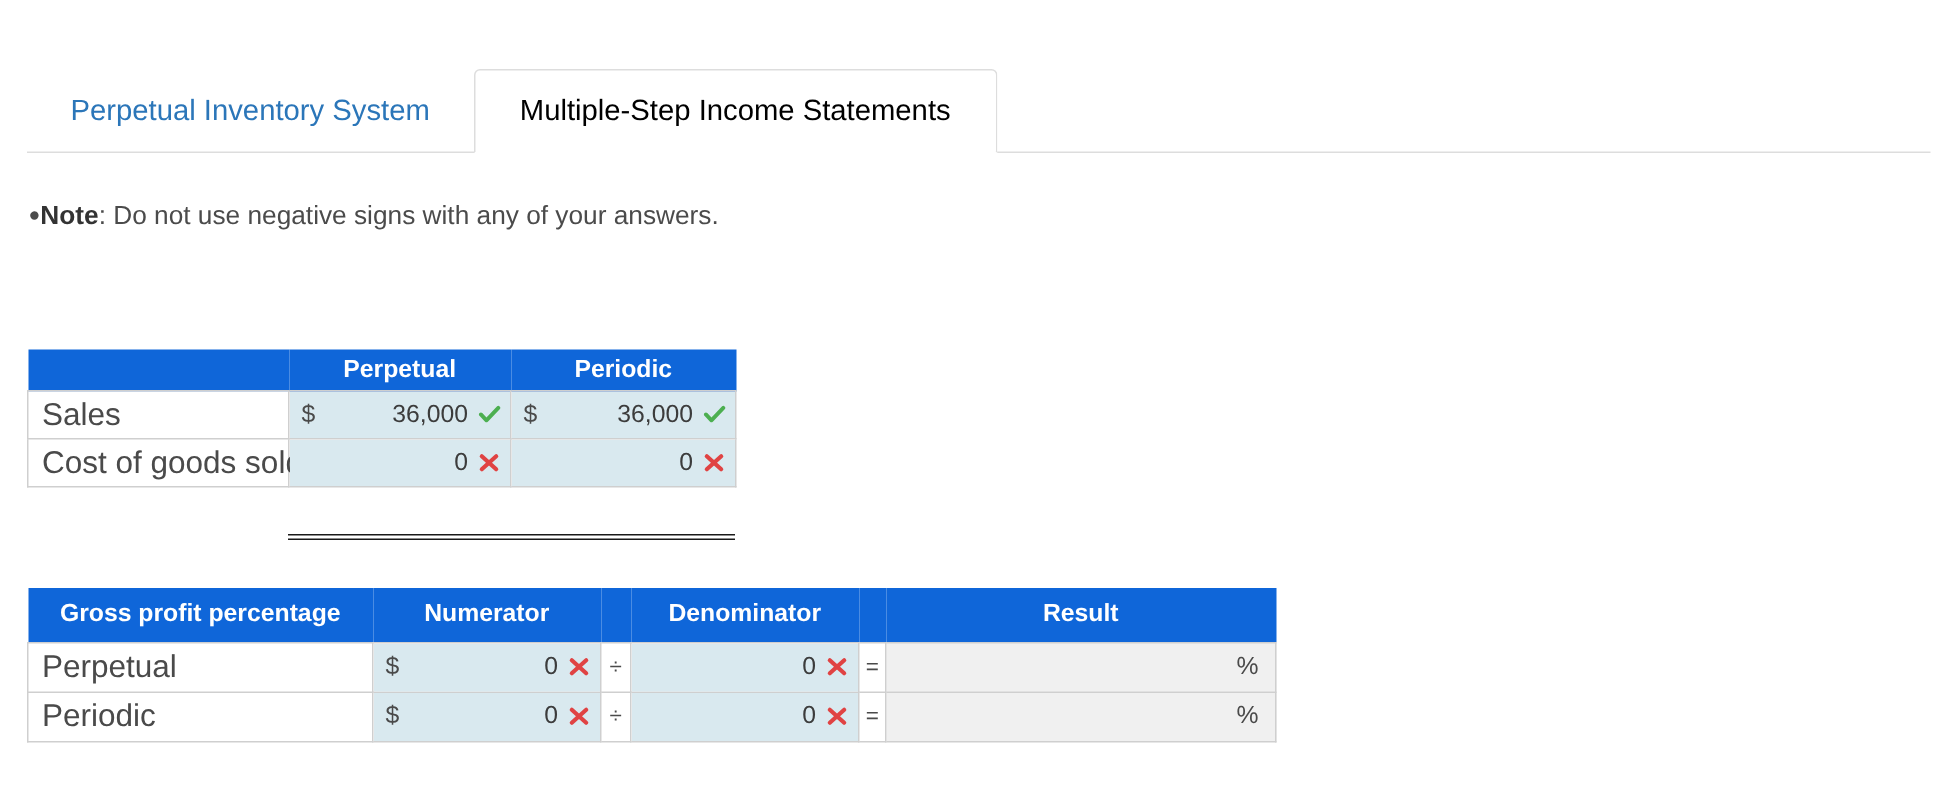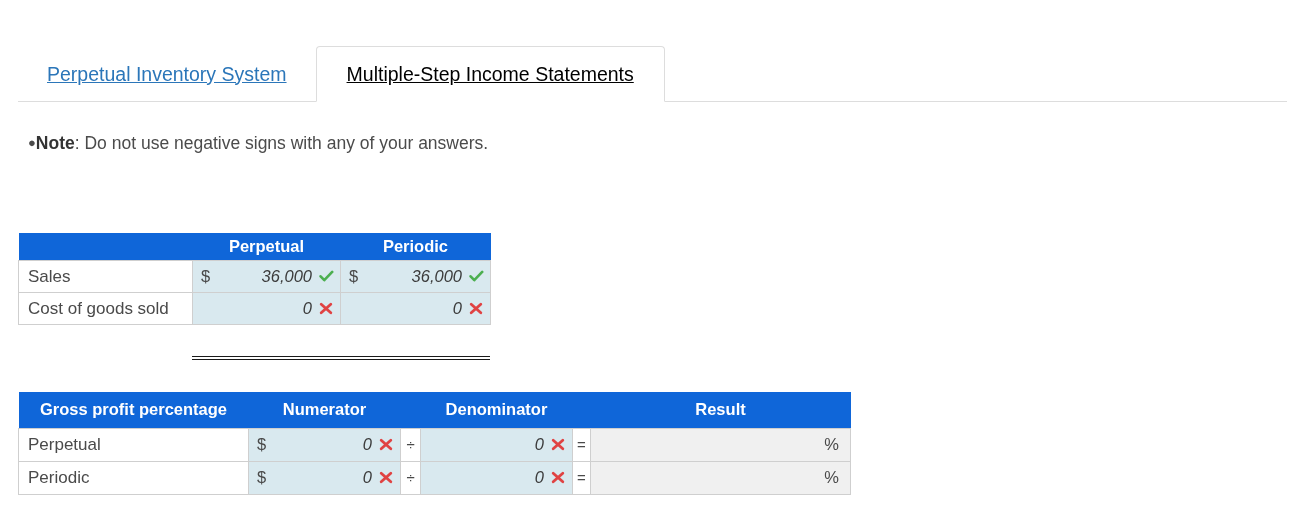--- a/index.html
+++ b/index.html
@@ -48,21 +48,20 @@
     font-size: 19.5px;
     color: #2b76b9;
     padding: 0 28px;
     height: 56px;
     box-sizing: border-box;
     white-space: nowrap;
     cursor: pointer;
     background: transparent;
     border: 1px solid transparent;
     position: relative;
-    text-decoration: underline;
   }
   .tab.active {
     color: #000000;
     background: #ffffff;
     border: 1px solid #dddddd;
     border-bottom: 1px solid #ffffff;
     border-radius: 4px 4px 0 0;
     z-index: 3;
     padding: 8px 30px;
   }
@@ -72,21 +71,20 @@
     position: absolute;
     left: 19px;
     top: 128px;
     width: 1270px;
     font-size: 17.5px;
     line-height: 30px;
     color: #4b4b4b;
   }
   .prompt .line2 {
     display: block;
-    margin-left: 9px;
   }
   .bullet-dot {
     font-size: 13px;
     vertical-align: 2px;
   }
   .bold {
     font-weight: bold;
     color: #333;
   }
 
@@ -112,21 +110,21 @@
     border: 1px solid #cfcfcf;
     height: 32px;
     box-sizing: border-box;
     padding: 0;
     vertical-align: middle;
   }
   .lbl-cell {
     background: #ffffff;
     color: #4a4a4a;
     padding-left: 9px !important;
-    font-size: 17px;
+    font-size: 21px;
     white-space: nowrap;
   }
   .val-cell {
     background: #d9e9ef;
     position: relative;
   }
   .val-inner {
     display: flex;
     align-items: center;
     height: 100%;
@@ -137,21 +135,20 @@
     color: #4a4a4a;
     font-size: 16.5px;
     flex: 0 0 auto;
   }
   .num {
     flex: 1 1 auto;
     text-align: right;
     color: #3c3c3c;
     font-size: 16.5px;
     padding-right: 7px;
-    font-style: italic;
   }
   .mark {
     flex: 0 0 auto;
     width: 15px;
     text-align: center;
     font-size: 16px;
     line-height: 1;
     font-weight: bold;
   }
   .mark svg { display: block; }

